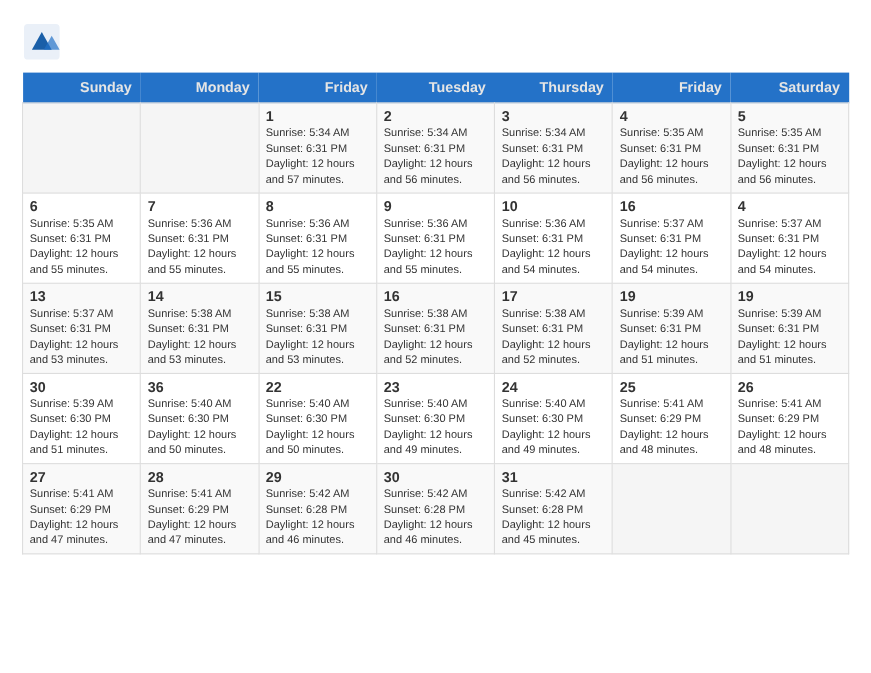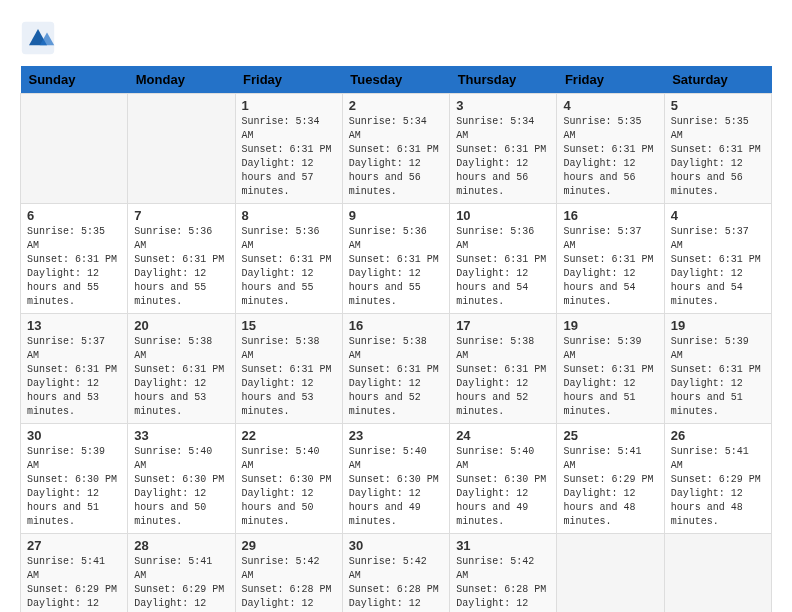--- a/index.html
+++ b/index.html
@@ -46,22 +46,22 @@
       font-size: 16px;
       color: #444;
     }
     table {
       width: 100%;
       border-collapse: collapse;
       font-size: 11px;
     }
     thead tr th {
       background-color: #2472c8;
-      color: #000000;
-      text-align: left;
+      color: #e5e5e5;
+      text-align: right;
       padding: 6px 8px;
       font-size: 13px;
       font-weight: bold;
     }
     tbody tr td {
       border: 1px solid #ddd;
       vertical-align: top;
       padding: 4px 6px;
       width: calc(100% / 7);
       height: 80px;
@@ -77,21 +77,20 @@
     .day-num {
       font-weight: bold;
       font-size: 13px;
       display: block;
       margin-bottom: 2px;
     }
     .day-info {
       font-size: 10px;
       line-height: 1.4;
       color: #333;
-      font-family: Liberation Mono, monospace;
     }
     .empty {
       background: #f5f5f5 !important;
     }
   </style>
 </head>
 <body>
 
 <div class="header">
   <div class="logo">
@@ -203,21 +202,21 @@
         </td>
       </tr>
       <tr>
         <td>
           <span class="day-num">13</span>
           <div class="day-info" style="white-space: pre-line;">Sunrise: 5:37 AM
 Sunset: 6:31 PM
 Daylight: 12 hours and 53 minutes.</div>
         </td>
         <td>
-          <span class="day-num">20</span>
+          <span class="day-num">14</span>
           <div class="day-info" style="white-space: pre-line;">Sunrise: 5:38 AM
 Sunset: 6:31 PM
 Daylight: 12 hours and 53 minutes.</div>
         </td>
         <td>
           <span class="day-num">15</span>
           <div class="day-info" style="white-space: pre-line;">Sunrise: 5:38 AM
 Sunset: 6:31 PM
 Daylight: 12 hours and 53 minutes.</div>
         </td>
@@ -247,21 +246,21 @@
         </td>
       </tr>
       <tr>
         <td>
           <span class="day-num">30</span>
           <div class="day-info" style="white-space: pre-line;">Sunrise: 5:39 AM
 Sunset: 6:30 PM
 Daylight: 12 hours and 51 minutes.</div>
         </td>
         <td>
-          <span class="day-num">33</span>
+          <span class="day-num">36</span>
           <div class="day-info" style="white-space: pre-line;">Sunrise: 5:40 AM
 Sunset: 6:30 PM
 Daylight: 12 hours and 50 minutes.</div>
         </td>
         <td>
           <span class="day-num">22</span>
           <div class="day-info" style="white-space: pre-line;">Sunrise: 5:40 AM
 Sunset: 6:30 PM
 Daylight: 12 hours and 50 minutes.</div>
         </td>

